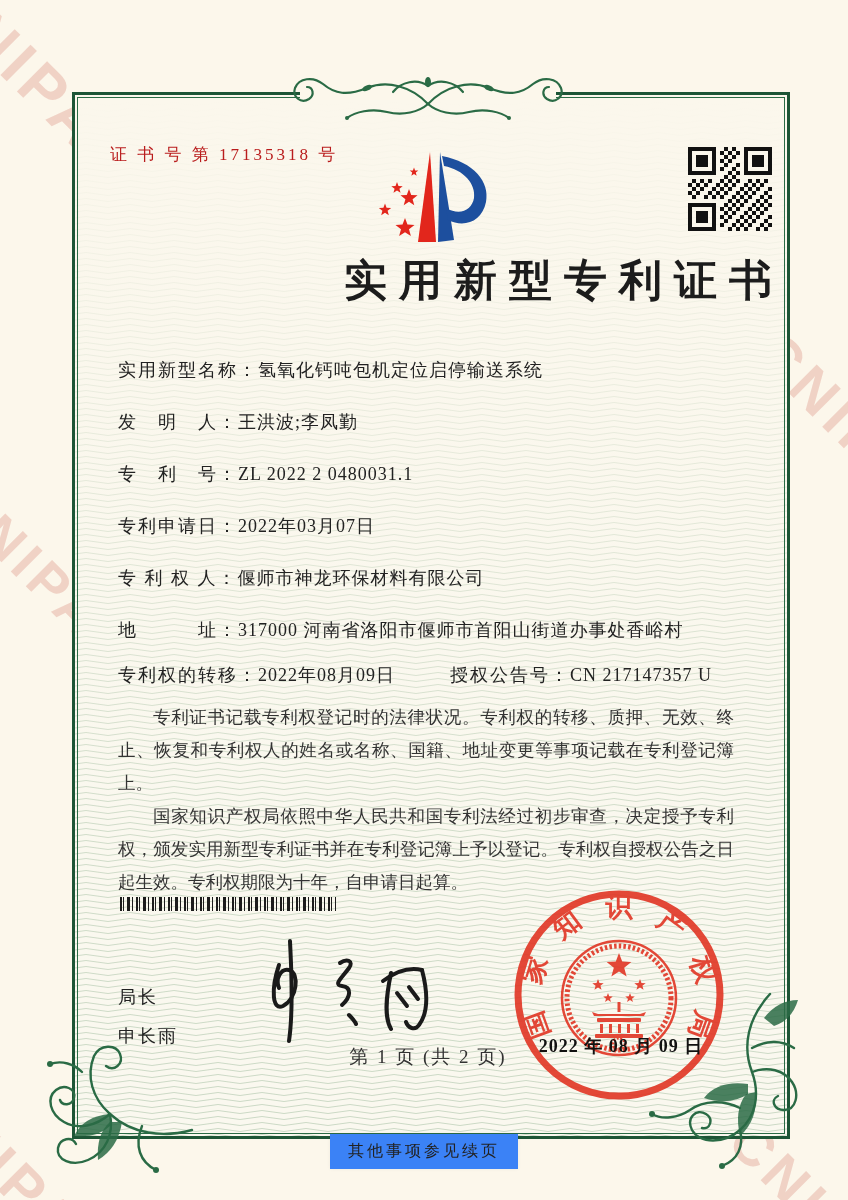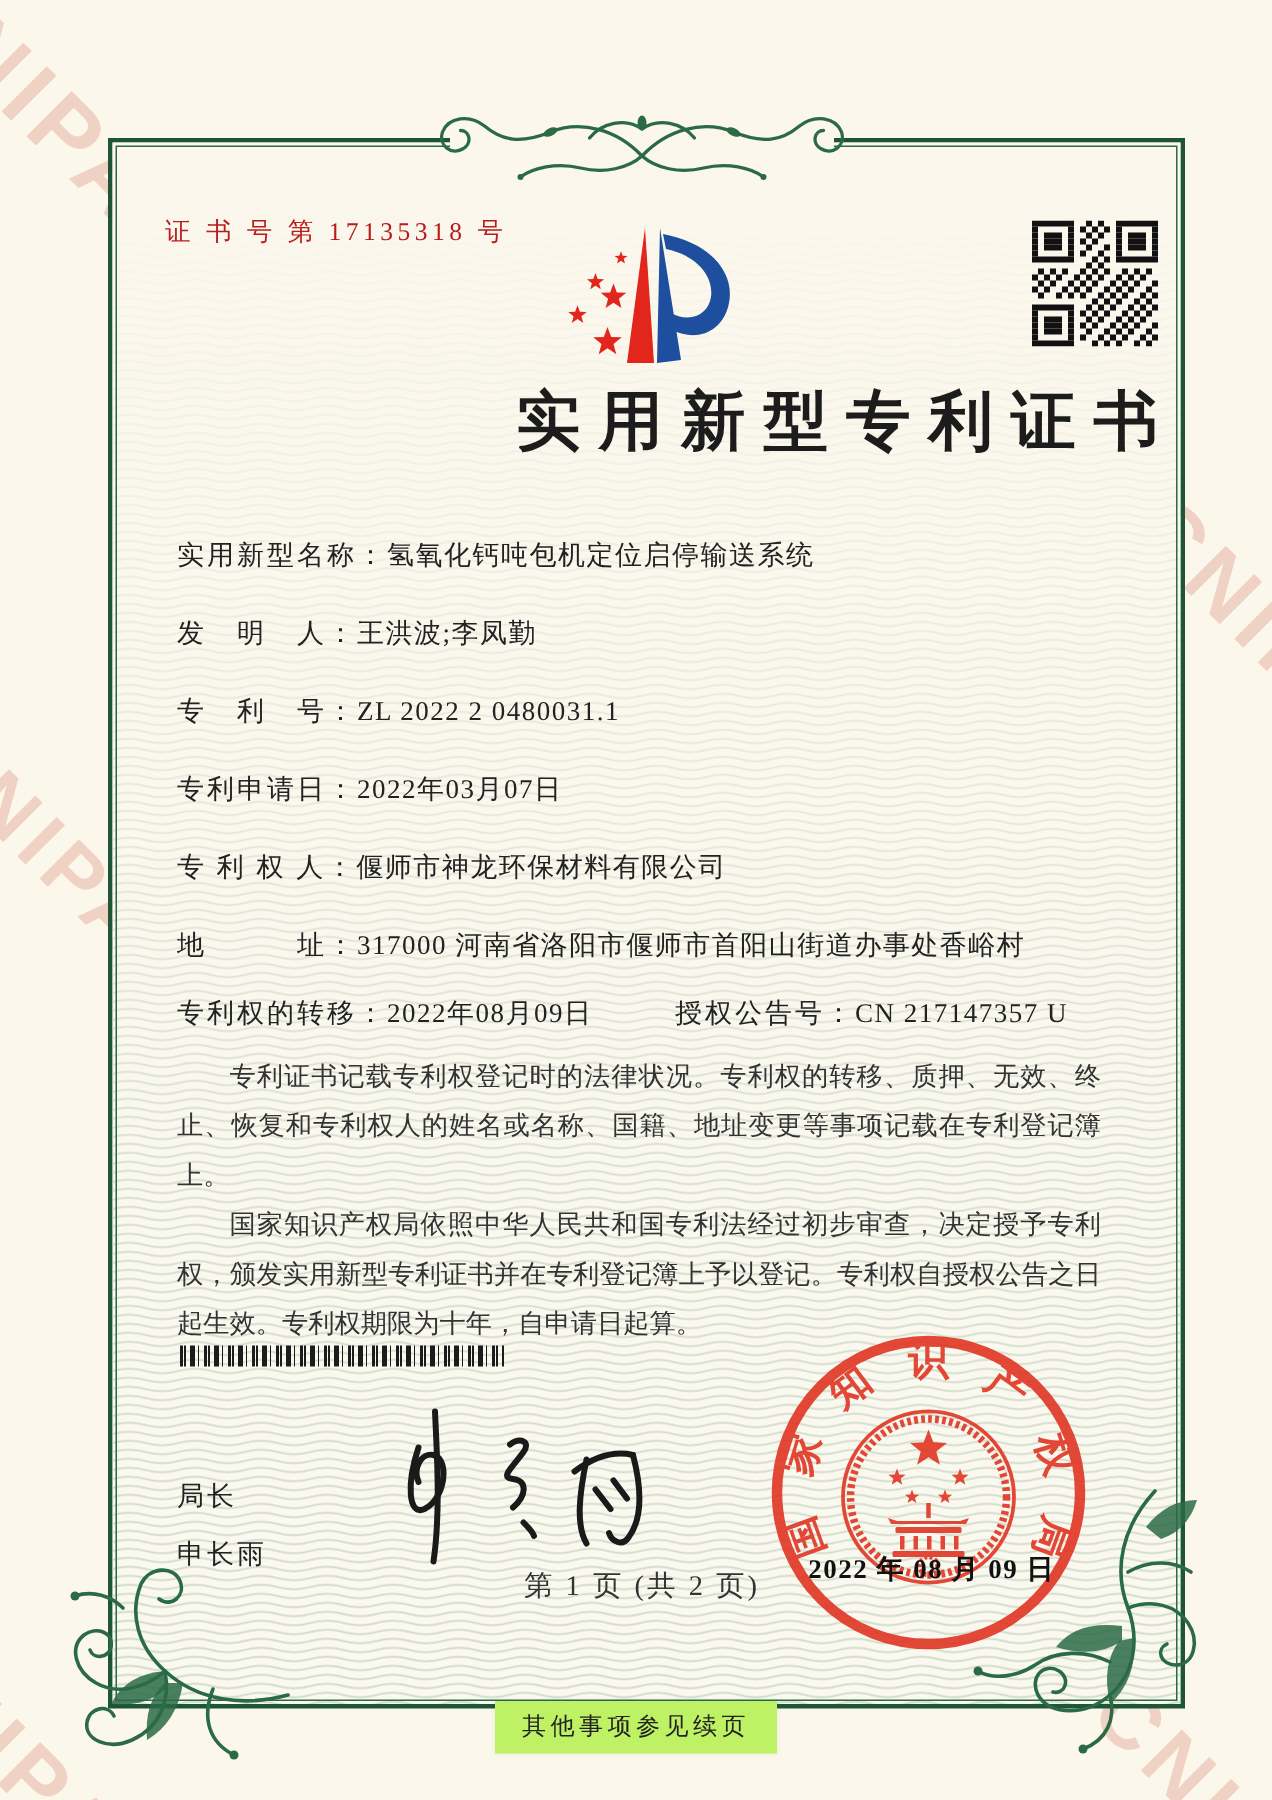--- a/index.html
+++ b/index.html
@@ -36,21 +36,21 @@
         #1c1c1c 12px 13px,transparent 13px 16px);}
   .signer{position:absolute;left:118px;top:972px;font-size:18px;letter-spacing:2px;
           font-family:"Liberation Sans","DejaVu Sans",sans-serif;color:#222;margin-top:13px;}
   .signer div{margin-bottom:15px;}
   .signature{position:absolute;left:245px;top:935px;}
   .seal{position:absolute;left:510px;top:886px;width:218px;height:218px;z-index:4;}
   .seal-date{position:absolute;left:512px;top:1034px;width:218px;text-align:center;z-index:5;
              font-size:18px;font-weight:bold;letter-spacing:1px;color:#111;}
   .page-num{position:absolute;left:72px;top:1044px;width:712px;text-align:center;
             font-size:19px;letter-spacing:2px;color:#333;}
-  .cont-note{position:absolute;left:330px;top:1134px;background:#bef264;padding:7px 18px;
+  .cont-note{position:absolute;left:330px;top:1134px;background:#3b82f6;padding:7px 18px;
              font-size:16px;letter-spacing:3px;color:#222;z-index:4;box-shadow:0 0 4px rgba(0,0,0,.05);}
   .flourish-top{position:absolute;left:283px;top:66px;z-index:4;}
   .flourish-bl{position:absolute;left:22px;top:1042px;z-index:4;}
   .flourish-br{position:absolute;left:648px;top:988px;z-index:4;}
   .cover-top{position:absolute;left:300px;top:88px;width:256px;height:12px;background:#fcf7eb;z-index:3;}
 </style>
 </head>
 <body>
 
 <div class="page">

